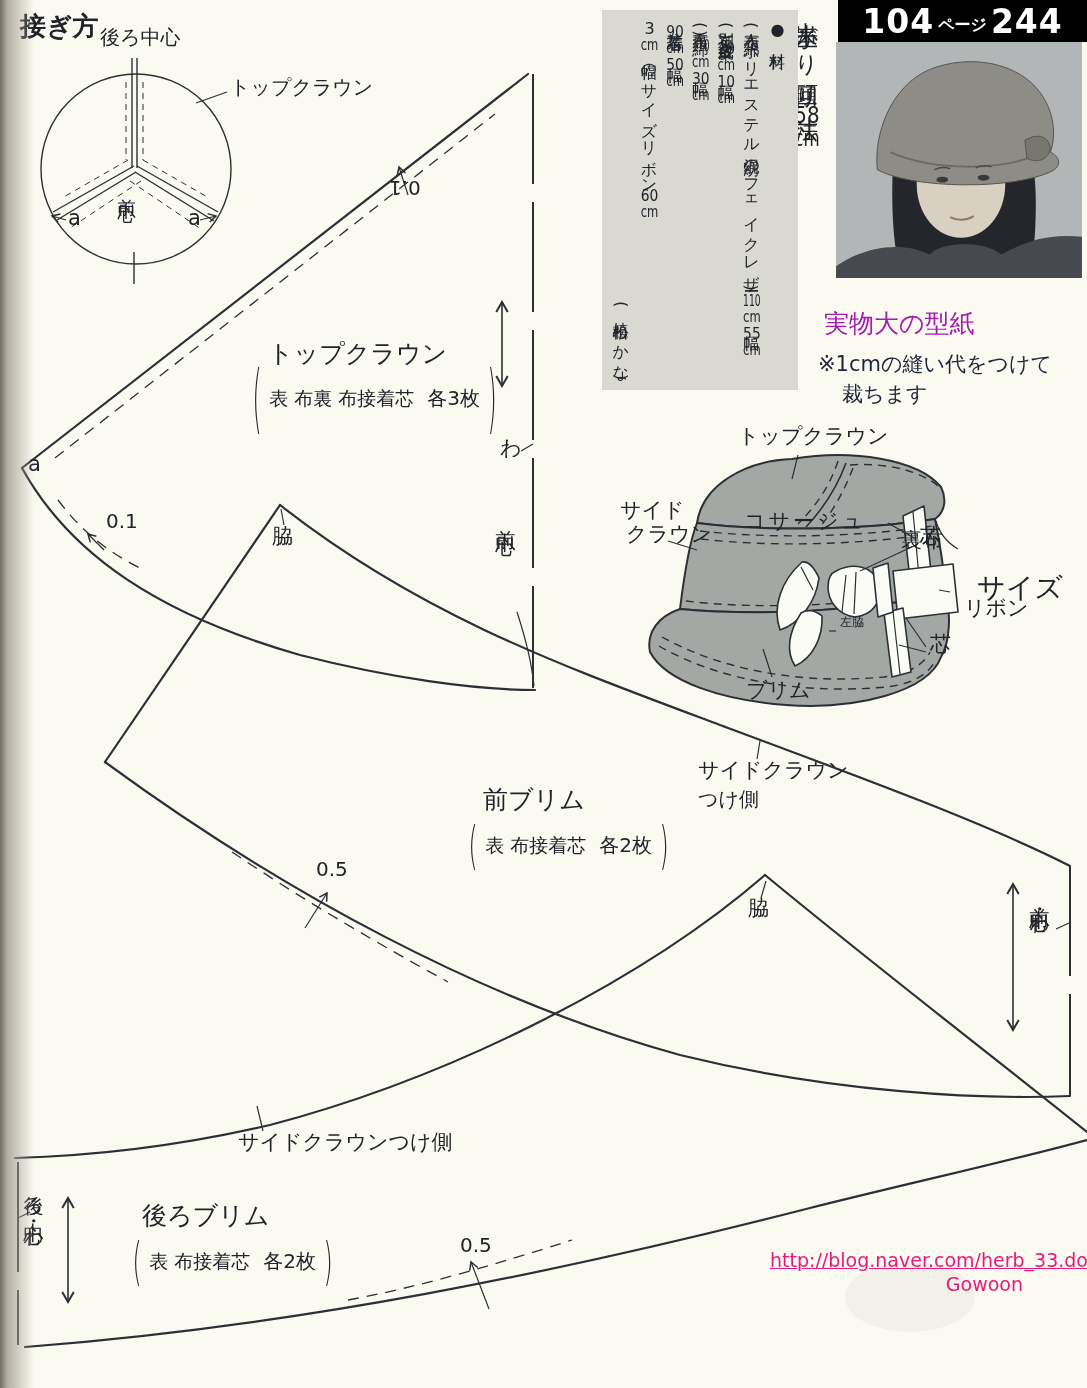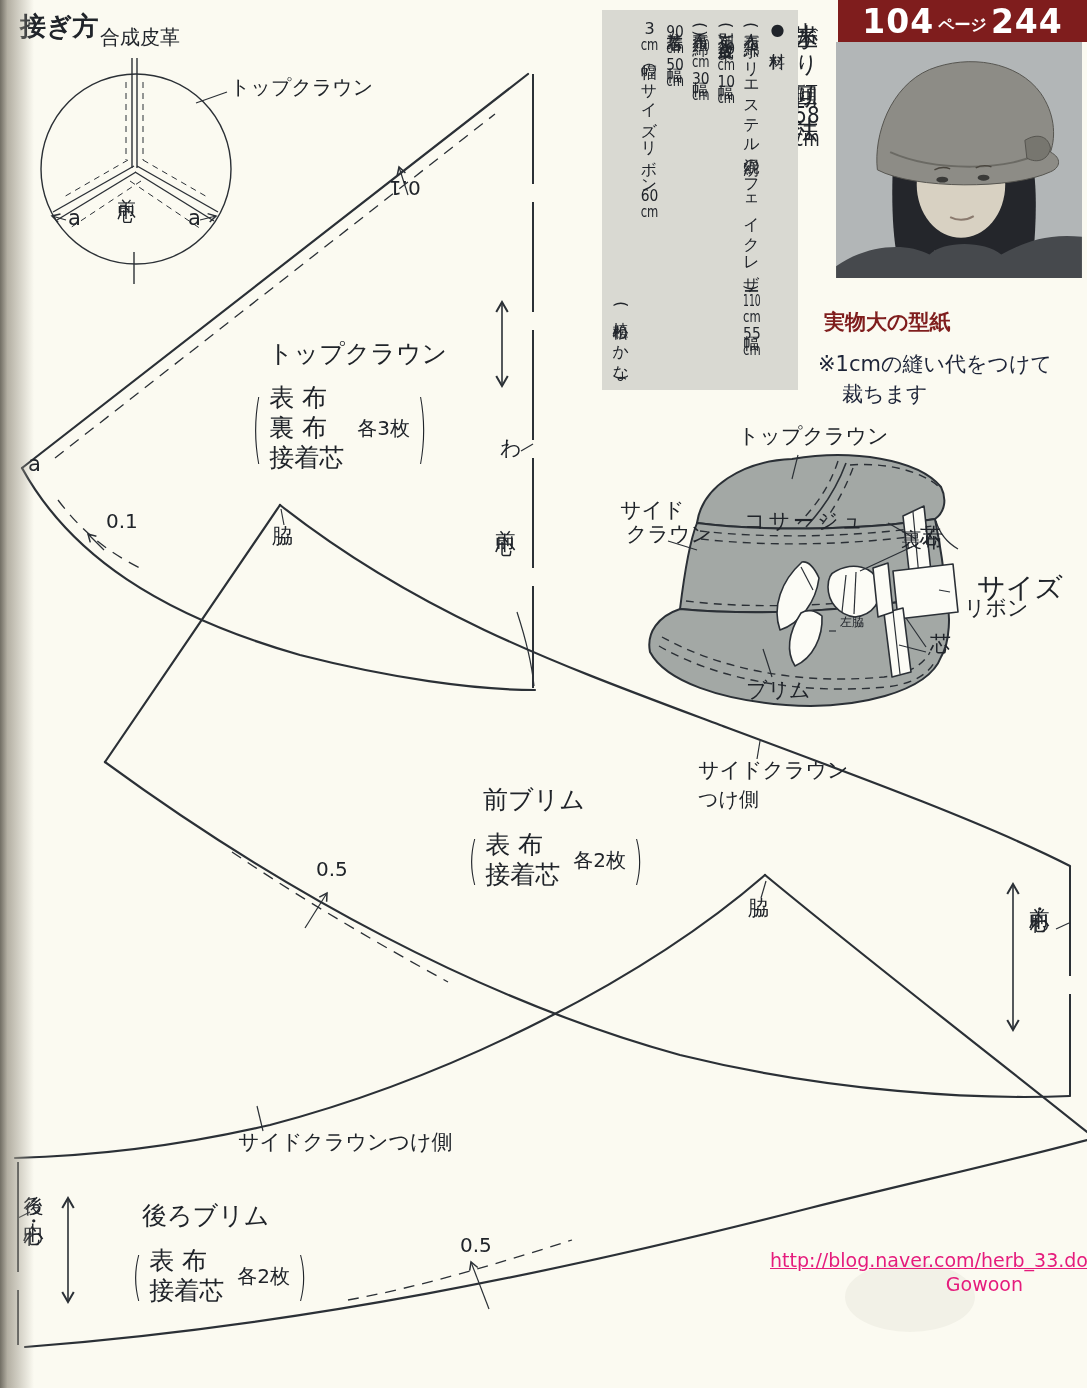--- a/index.html
+++ b/index.html
@@ -6,36 +6,36 @@
   body{width:1087px;height:1388px;position:relative;overflow:hidden;
        background:#fbfaf1;font-family:"DejaVu Sans",sans-serif;color:#20242a;}
   .lbl{position:absolute;color:#20242a;font-size:20px;white-space:nowrap;line-height:1.15;}
   .bold{font-weight:bold;}
   .vtext{writing-mode:vertical-rl;text-orientation:mixed;letter-spacing:3px;}
   .tcy{text-combine-upright:all;}
   .rot180{transform:rotate(180deg);}
   .pgroup{position:absolute;display:flex;align-items:center;gap:5px;}
   .bigparen{display:inline-block;font-size:26px;font-weight:300;transform:scaleY(2.9) scaleX(0.9);padding:0 2px;}
   .p2 .bigparen{transform:scaleY(2.0) scaleX(0.9);}
-  .pcol{display:flex;flex-direction:column;font-size:25px;line-height:1.2;}
+  .pcol{display:flex;flex-direction:row;font-size:19px;line-height:1.2;}
   .pcount{font-size:20px;margin-left:8px;}
   .edge-shadow{position:absolute;left:0;top:0;bottom:0;width:34px;
        background:linear-gradient(90deg,#59554b 0%,#a7a295 22%,rgba(250,249,238,0) 100%);opacity:.85;}
-  .headerbar{position:absolute;left:838px;top:0;width:249px;height:42px;background:#7f1d1d;
+  .headerbar{position:absolute;left:838px;top:0;width:249px;height:42px;background:#000000;
        color:#ffffff;display:flex;align-items:center;justify-content:center;gap:3px;}
   .headerbar .big{font-size:33px;font-weight:bold;letter-spacing:1px;}
   .headerbar .small{font-size:16px;font-weight:bold;padding:8px 1px 0 1px;}
   .photo{position:absolute;left:836px;top:42px;width:246px;height:236px;background:#b5b9ba;}
   .finished{position:absolute;left:792px;top:4px;height:290px;font-size:23px;
        writing-mode:vertical-rl;text-orientation:mixed;letter-spacing:2px;}
   .matbox{position:absolute;left:602px;top:10px;width:196px;height:380px;background:#d9d9d2;
        writing-mode:vertical-rl;text-orientation:mixed;font-size:16px;line-height:1.6;
        padding:10px 8px;box-sizing:border-box;letter-spacing:1px;}
   .matbox .credit{position:absolute;left:6px;bottom:8px;letter-spacing:2px;}
-  .fsnote-title{font-size:21px;font-weight:bold;color:#7f1d1d;}
+  .fsnote-title{font-size:25px;font-weight:normal;color:#a21caf;}
   .pink{color:#e51b7c;}
   .pl{fill:none;stroke:#2b3036;stroke-width:2.2;stroke-linecap:round;}
   .dl{fill:none;stroke:#2b3036;stroke-width:1.3;stroke-dasharray:11 8;}
   .fl{fill:none;stroke:#2b3036;stroke-width:2;stroke-dasharray:110 18;}
   .ldr{fill:none;stroke:#2b3036;stroke-width:1.2;}
   .gr{fill:none;stroke:#2b3036;stroke-width:1.6;}
   .cl{fill:none;stroke:#2b3036;stroke-width:1.4;}
   .cdash{fill:none;stroke:#2b3036;stroke-width:1;stroke-dasharray:6 5;}
   .hat-g{fill:#a3a8a5;stroke:#2b3036;stroke-width:2;stroke-linejoin:round;}
   .hat-w{fill:#fcfcf6;stroke:#2b3036;stroke-width:1.6;stroke-linejoin:round;}
@@ -137,21 +137,21 @@
   <path class="ldr" d="M916 545 L860 571"></path>
   <path class="ldr" d="M958 549 Q941 539 936 521"></path>
   <path class="ldr" d="M950 592 L939 590"></path>
   <path class="ldr" d="M926 647 L906 618"></path>
   <path class="ldr" d="M926 652 L899 645"></path>
   <path class="ldr" d="M772 677 Q767 661 763 649"></path>
   <path class="ldr" d="M829 631 L836 631"></path>
 </svg>
 
 <div class="lbl bold" style="left:20px;top:12px;font-size:26px;">接ぎ方</div>
-<div class="lbl" style="left:100px;top:26px;">合成皮革</div>
+<div class="lbl" style="left:100px;top:26px;">後ろ中心</div>
 <div class="lbl" style="left:230px;top:76px;">トップクラウン</div>
 <div class="lbl vtext" style="left:116px;top:184px;font-size:18px;text-orientation:upright;">前中心</div>
 <div class="lbl" style="left:68px;top:206px;font-size:21px;">a</div>
 <div class="lbl" style="left:188px;top:206px;font-size:21px;">a</div>
 <div class="lbl" style="left:28px;top:452px;font-size:21px;">a</div>
 
 <div class="lbl" style="left:268px;top:340px;font-size:25px;">トップクラウン</div>
 <div class="pgroup" style="left:250px;top:383px;">
   <span class="bigparen">(</span>
   <div class="pcol">

